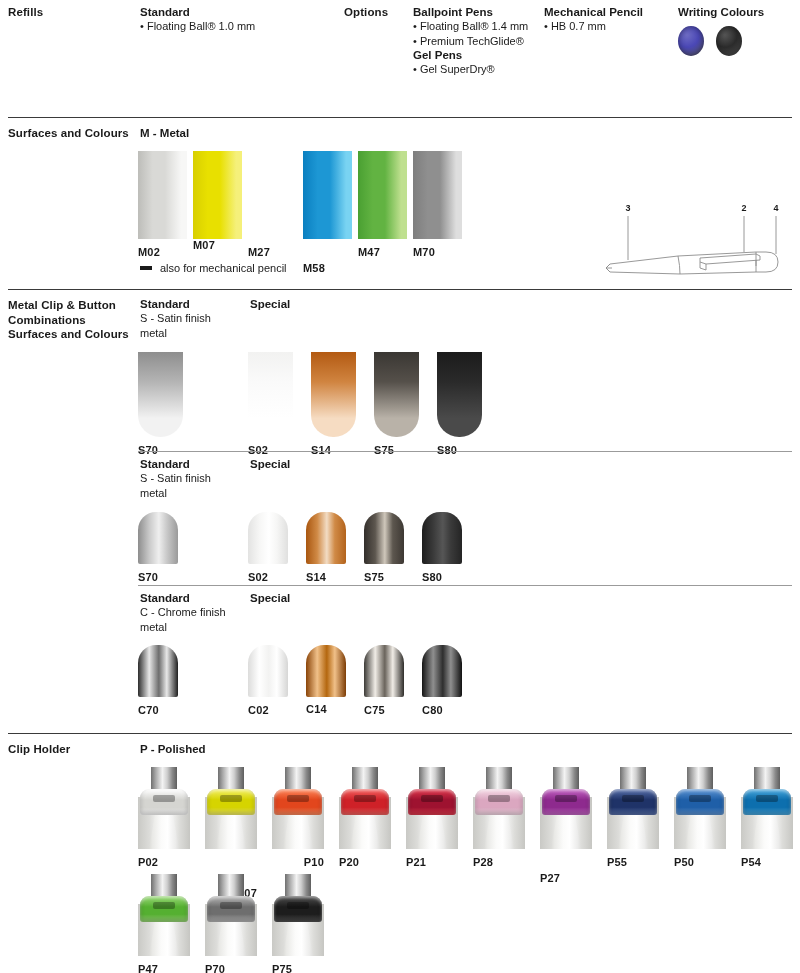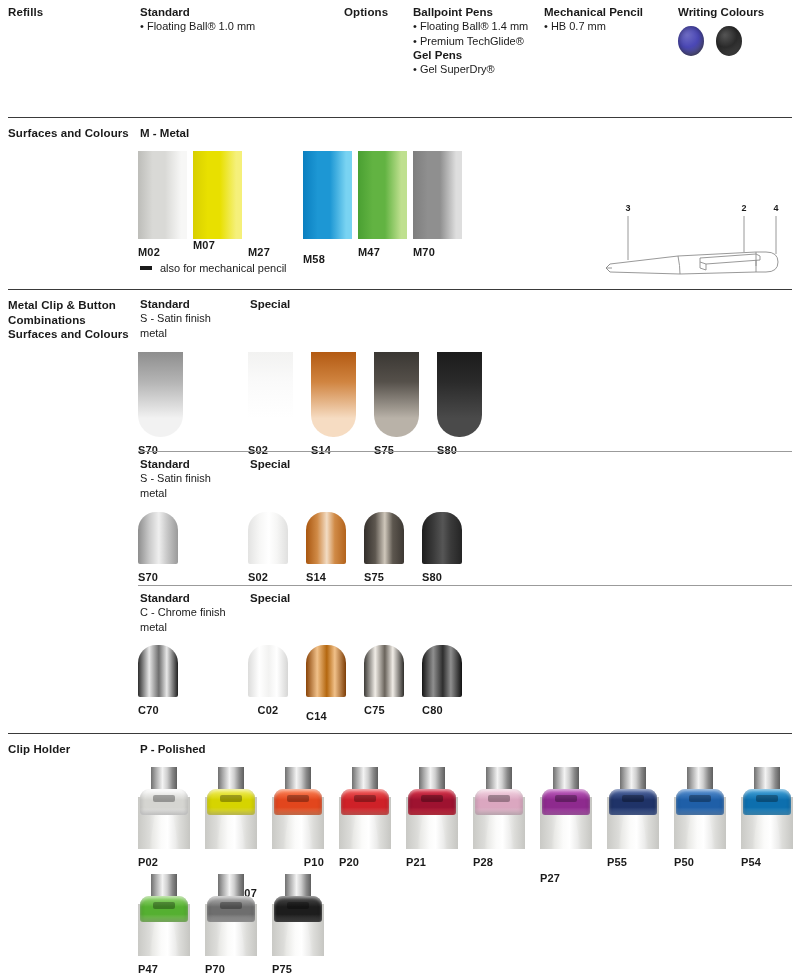--- a/index.html
+++ b/index.html
@@ -90,21 +90,21 @@
     <div style="display:flex;flex-direction:column;align-items:flex-start;">
       <div class="barrel" style="background:linear-gradient(90deg,#d8cf00 0%,#e8e000 30%,#e8e000 55%,#f5f07a 88%,#f5f07a 100%);"></div>
       <div class="code" style="">M07</div>
     </div>
     <div style="display:flex;flex-direction:column;align-items:flex-start;text-align:center;">
       <div class="barrel" style="background:linear-gradient(90deg,#7c2480 0%,#932f96 30%,#932f96 55%,#c munged 88%,#c munged 100%);"></div>
       <div class="code" style="margin-top:7px;">M27</div>
     </div>
     <div style="display:flex;flex-direction:column;align-items:flex-start;">
       <div class="barrel" style="background:linear-gradient(90deg,#0a7fc0 0%,#1d97d4 30%,#1d97d4 55%,#79d3f2 88%,#79d3f2 100%);"></div>
-      <div class="code" style="margin-top:14px;">M58</div>
+      <div class="code" style="margin-top:23px;">M58</div>
     </div>
     <div style="display:flex;flex-direction:column;align-items:flex-start;">
       <div class="barrel" style="background:linear-gradient(90deg,#4aa032 0%,#62b342 30%,#62b342 55%,#bfe08f 88%,#bfe08f 100%);"></div>
       <div class="code" style="margin-top:7px;">M47</div>
     </div>
     <div style="display:flex;flex-direction:column;align-items:flex-start;">
       <div class="barrel" style="background:linear-gradient(90deg,#7e7e7e 0%,#8f8f8f 30%,#8f8f8f 55%,#dedede 88%,#dedede 100%);"></div>
       <div class="code" style="margin-top:7px;">M70</div>
     </div>
   </div>
@@ -207,27 +207,27 @@
     <div class="sub abs" style="left:140px;top:605px;">C - Chrome finish
 metal</div>
     <div class="hd abs" style="left:250px;top:591px;">Special</div>
     <div class="abs" style="left:138px;top:645px;display:flex;gap:18px;">
       <div style="display:flex;flex-direction:column;align-items:flex-start;">
         <div class="btn" style="background:linear-gradient(90deg,#2c2c2c 0%,#e8e8e8 28%,#6d6d6d 52%,#e8e8e8 72%,#1f1f1f 100%);"></div>
         <div class="code" style="margin-top:7px;">C70</div>
       </div>
     </div>
     <div class="abs" style="left:248px;top:645px;display:flex;gap:18px;">
-      <div style="display:flex;flex-direction:column;align-items:center;">
+      <div style="display:flex;flex-direction:column;align-items:flex-start;">
         <div class="btn" style="background:linear-gradient(90deg,#dcdcdb 0%,#ffffff 28%,#f2f2f1 52%,#ffffff 72%,#d6d6d5 100%);"></div>
         <div class="code" style="margin-top:7px;">C02</div>
       </div>
       <div style="display:flex;flex-direction:column;align-items:flex-start;">
         <div class="btn" style="background:linear-gradient(90deg,#8a4408 0%,#f0c089 28%,#b4670f 52%,#f0c089 72%,#7d3d06 100%);"></div>
-        <div class="code" style="margin-top:13px;">C14</div>
+        <div class="code" style="margin-top:6px;">C14</div>
       </div>
       <div style="display:flex;flex-direction:column;align-items:flex-start;">
         <div class="btn" style="background:linear-gradient(90deg,#3c3a36 0%,#f0ece6 28%,#6a645c 52%,#f0ece6 72%,#2f2d2a 100%);"></div>
         <div class="code" style="margin-top:7px;">C75</div>
       </div>
       <div style="display:flex;flex-direction:column;align-items:flex-start;">
         <div class="btn" style="background:linear-gradient(90deg,#151515 0%,#8f8f8f 28%,#2e2e2e 52%,#8f8f8f 72%,#101010 100%);"></div>
         <div class="code" style="margin-top:7px;">C80</div>
       </div>
     </div>

